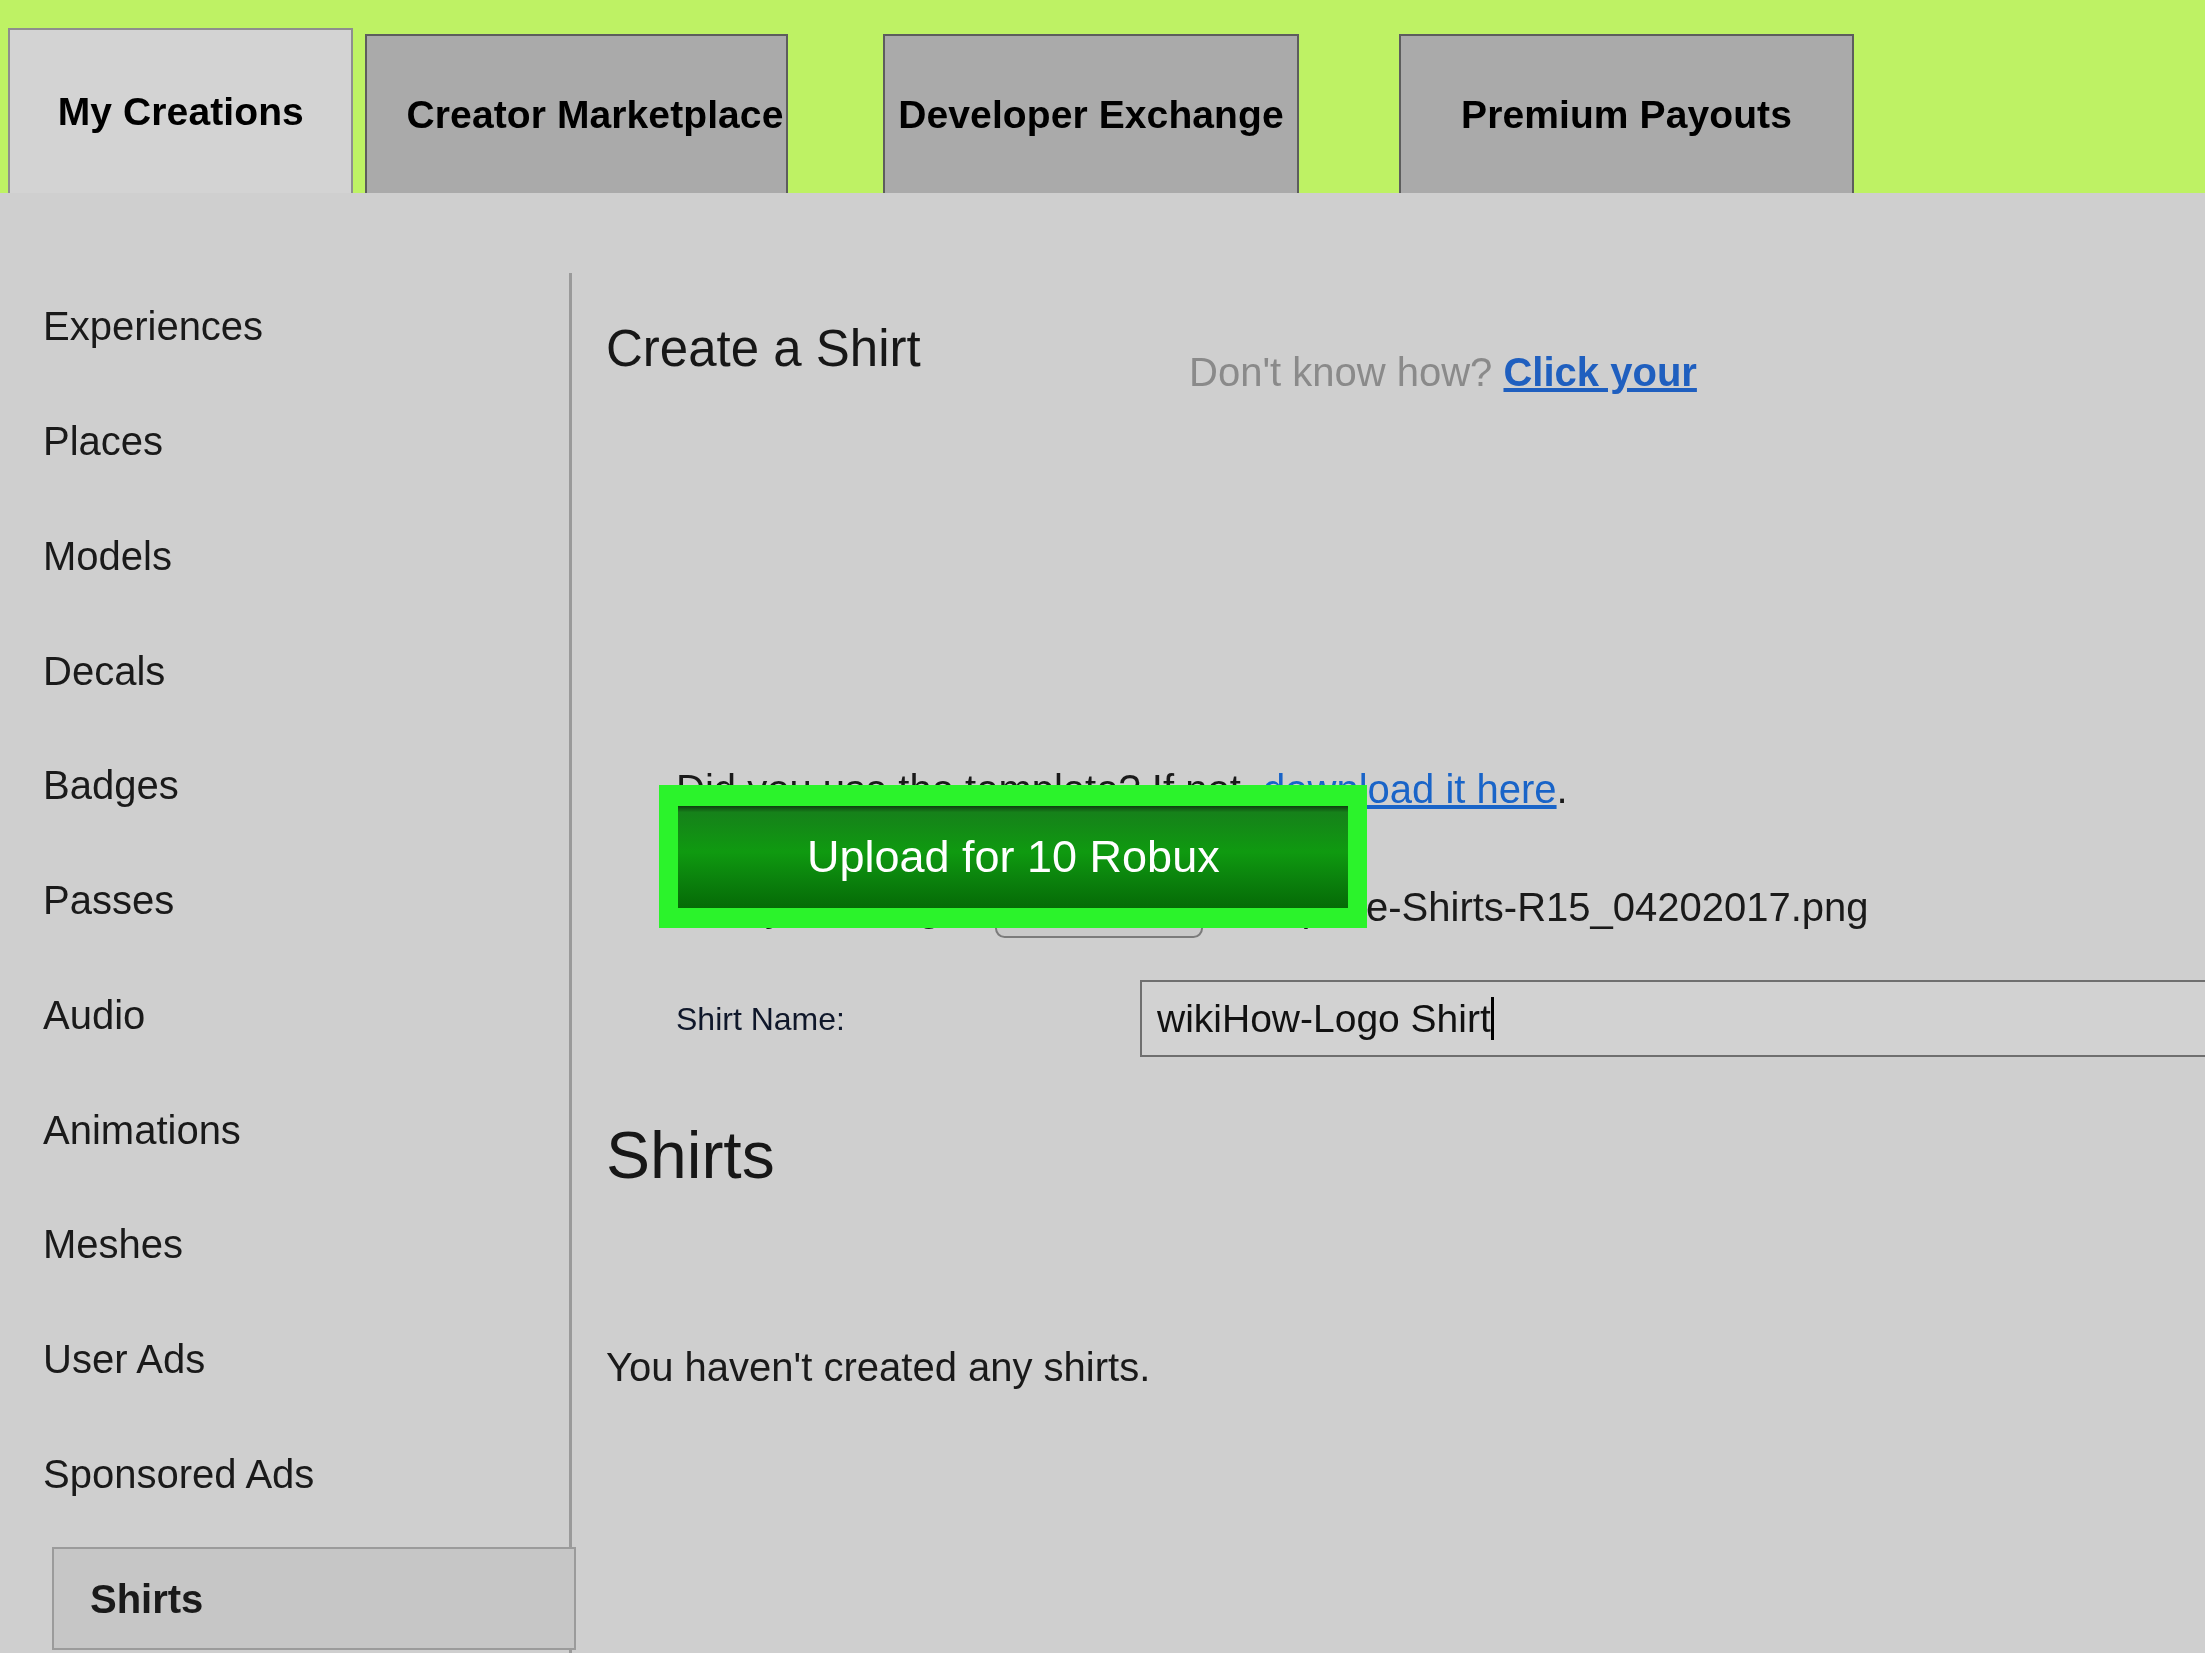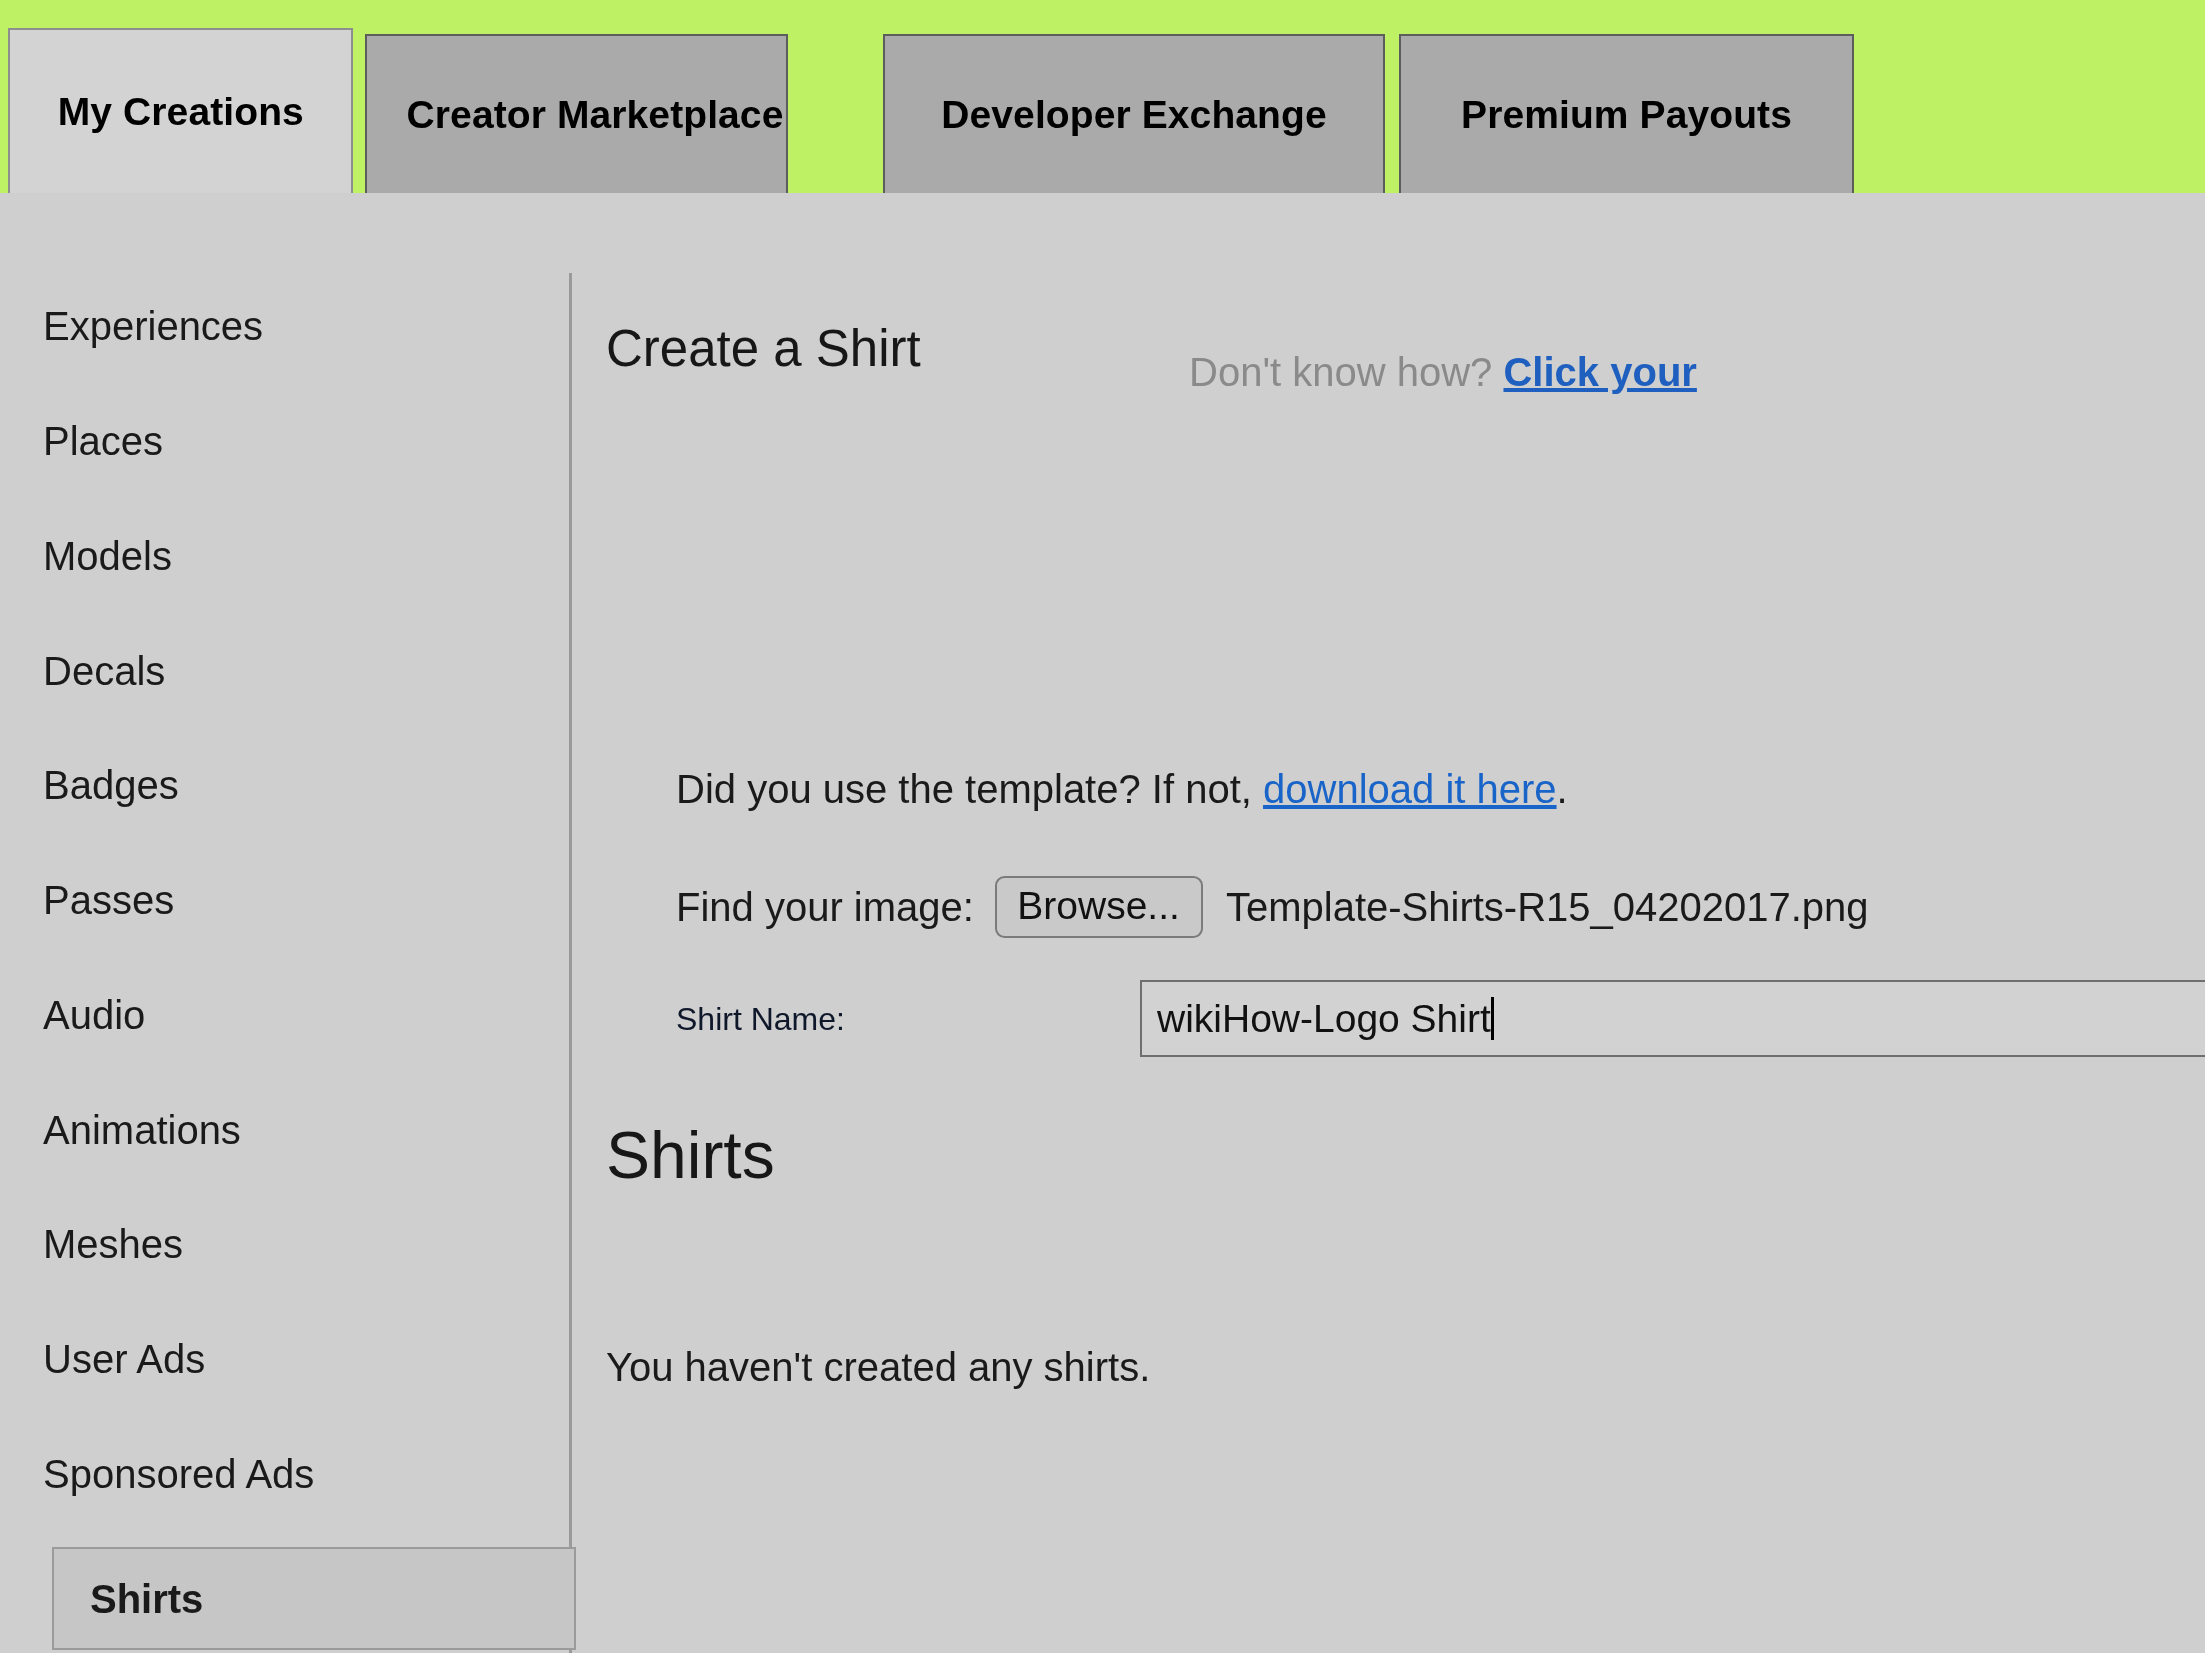--- a/index.html
+++ b/index.html
@@ -231,21 +231,21 @@
   }
 </style>
 </head>
 <body>
 
 <div id="screen">
 
   <div id="tabbar">
       <div class="tab active" style="left: 8.3px; width: 345px;">My Creations</div>
       <div class="tab inactive" style="left: 365px; width: 423px; padding-left: 37px;">Creator Marketplace</div>
-      <div class="tab inactive" style="left: 883px; width: 502px; margin-top: 9px;">Developer Exchange</div>
+      <div class="tab inactive" style="left: 883px; width: 416px; margin-top: 9px;">Developer Exchange</div>
       <div class="tab inactive" style="left: 1399px; width: 455px;">Premium Payouts</div>
     </div>
 
   <div id="divider-v"></div>
 
   <div id="sidebar">
       <div class="side-item" style="top: 30px;">Experiences</div>
       <div class="side-item" style="top: 145px;">Places</div>
       <div class="side-item" style="top: 260px;">Models</div>
       <div class="side-item" style="top: 375px;">Decals</div>
@@ -278,20 +278,23 @@
     </div>
 
     <div id="name-row">
       <span id="name-label">Shirt Name:</span>
       <div id="shirt-name-field">
         <span id="shirt-name-value">wikiHow-Logo Shirt</span>
           <span id="text-caret"></span>
       </div>
     </div>
 
+    <div id="upload-highlight">
+      <button id="upload-btn">Upload for 10 Robux</button>
+    </div>
 
     <div id="section-title">Shirts</div>
 
     <div id="empty-text">You haven't created any shirts.</div>
 
   </div>
 </div>
 
 
 </body></html>

